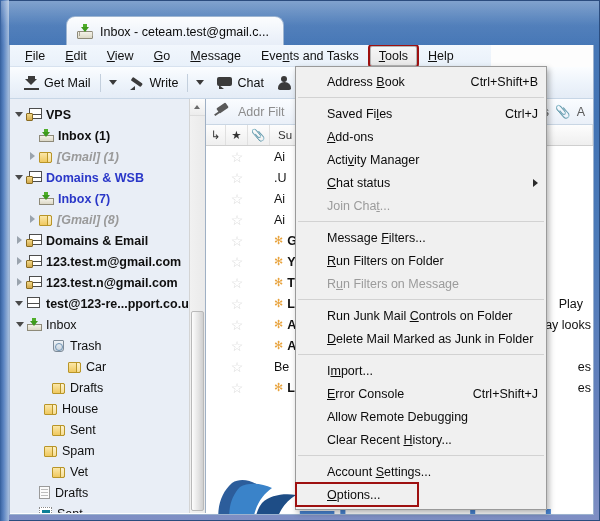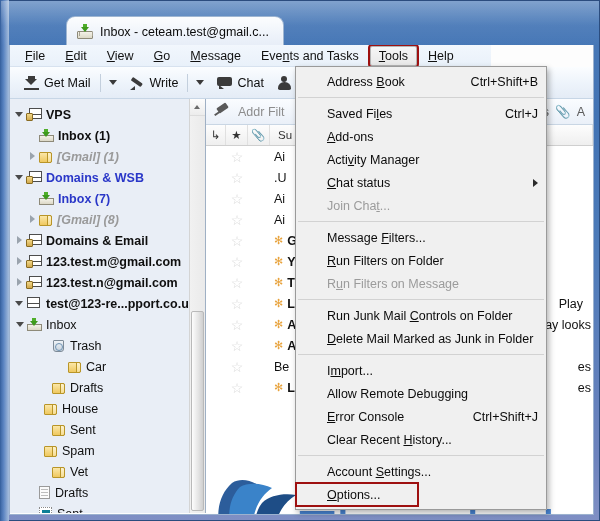--- a/index.html
+++ b/index.html
@@ -642,27 +642,27 @@
         <span>Run Junk Mail <u>C</u>ontrols on Folder</span>
       </div>
       <div class="ditem">
         <span><u>D</u>elete Mail Marked as Junk in Folder</span>
       </div>
       <div class="dsep"></div>
       <div class="ditem">
         <span>I<u>m</u>port...</span>
       </div>
       <div class="ditem">
-        <span>Allow Remote Debugging</span>
-      </div>
-      <div class="ditem">
         <span><u>E</u>rror Console</span>
         <span class="accel">Ctrl+Shift+J</span>
       </div>
       <div class="ditem">
+        <span>Allow Remote Debugging</span>
+      </div>
+      <div class="ditem">
         <span>Clear Recent <u>H</u>istory...</span>
       </div>
       <div class="dsep"></div>
       <div class="ditem">
         <span>Account <u>S</u>ettings...</span>
       </div>
       <div class="ditem boxed">
         <span><u>O</u>ptions...</span>
       </div>
     </div>

